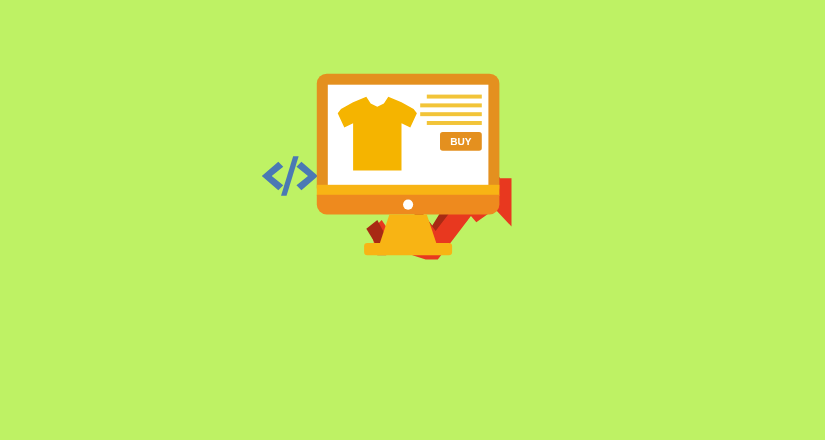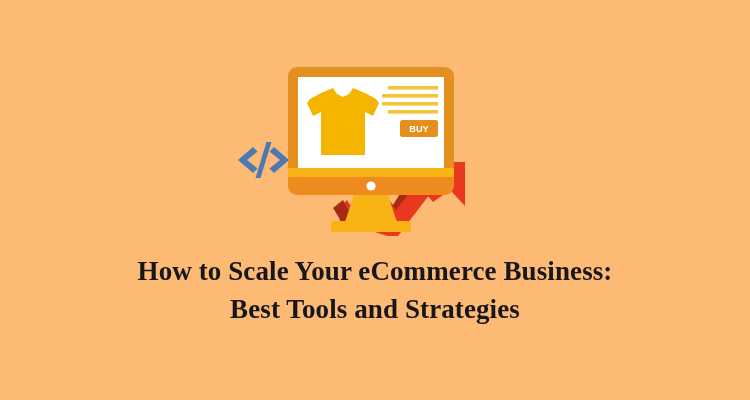--- a/index.html
+++ b/index.html
@@ -11,21 +11,21 @@
     width: 750px;
     height: 400px;
     overflow: hidden;
     font-family: "Liberation Serif", serif;
     position: relative;
   }
   .page {
     position: relative;
     width: 750px;
     height: 400px;
-    background: #fdba74;
+    background: #bef264;
     display: flex;
     flex-direction: column;
     align-items: center;
   }
 
   
   .hero-illustration {
     position: absolute;
     left: 225px;
     top: 50px;
@@ -115,18 +115,14 @@
         <circle cx="146" cy="136" r="4.6" fill="#ffffff"></circle>
 
         <path d="M129 145 H163 L172 172 H120 Z" fill="#F8B414"></path>
 
         <rect x="106" y="171" width="80" height="11" rx="3" ry="3" fill="#F8B414"></rect>
       </g>
 
     </svg>
   </div>
 
-  <div class="title-block">
-    <span class="title-line">How to Scale Your eCommerce Business:</span>
-    <span class="title-line">Best Tools and Strategies</span>
-  </div>
 
 </div>
 
 </body></html>

